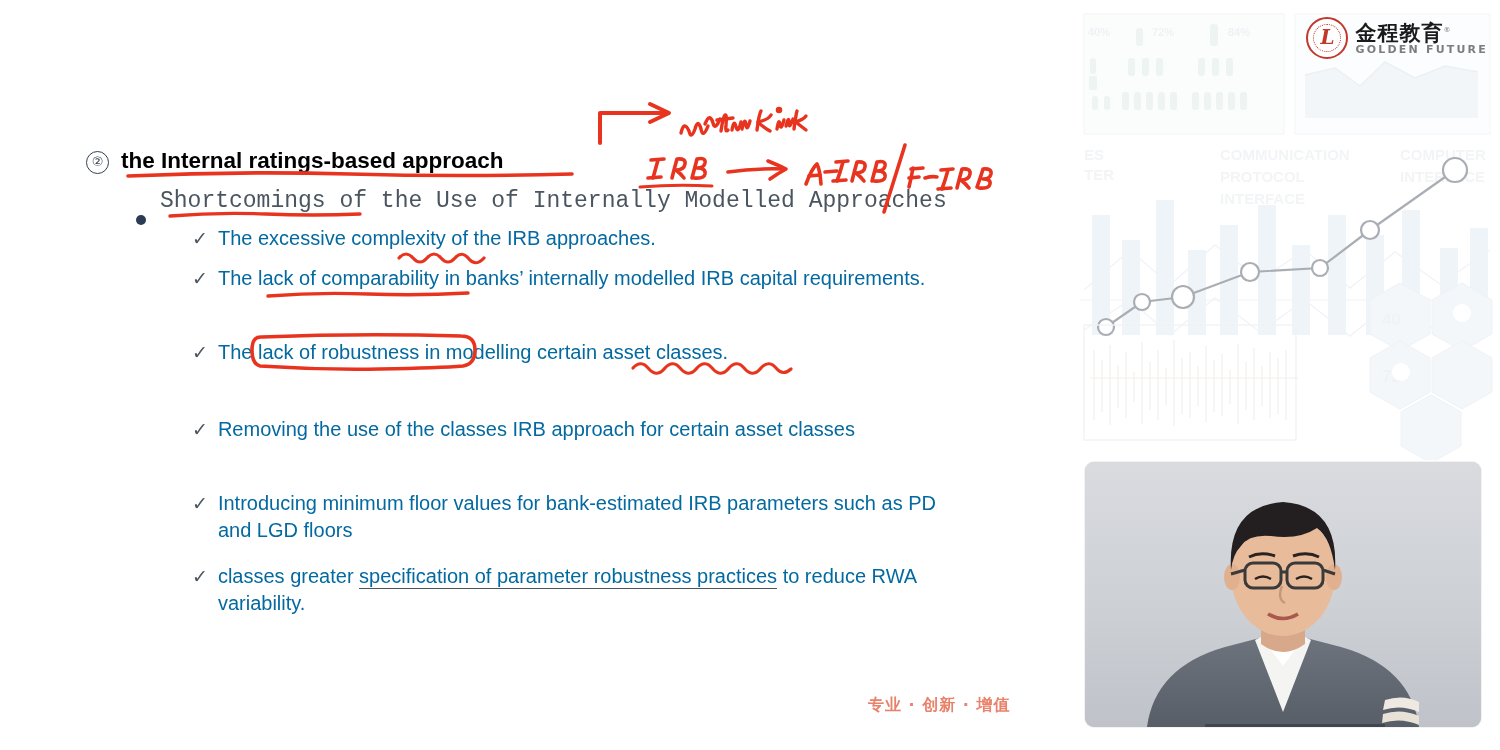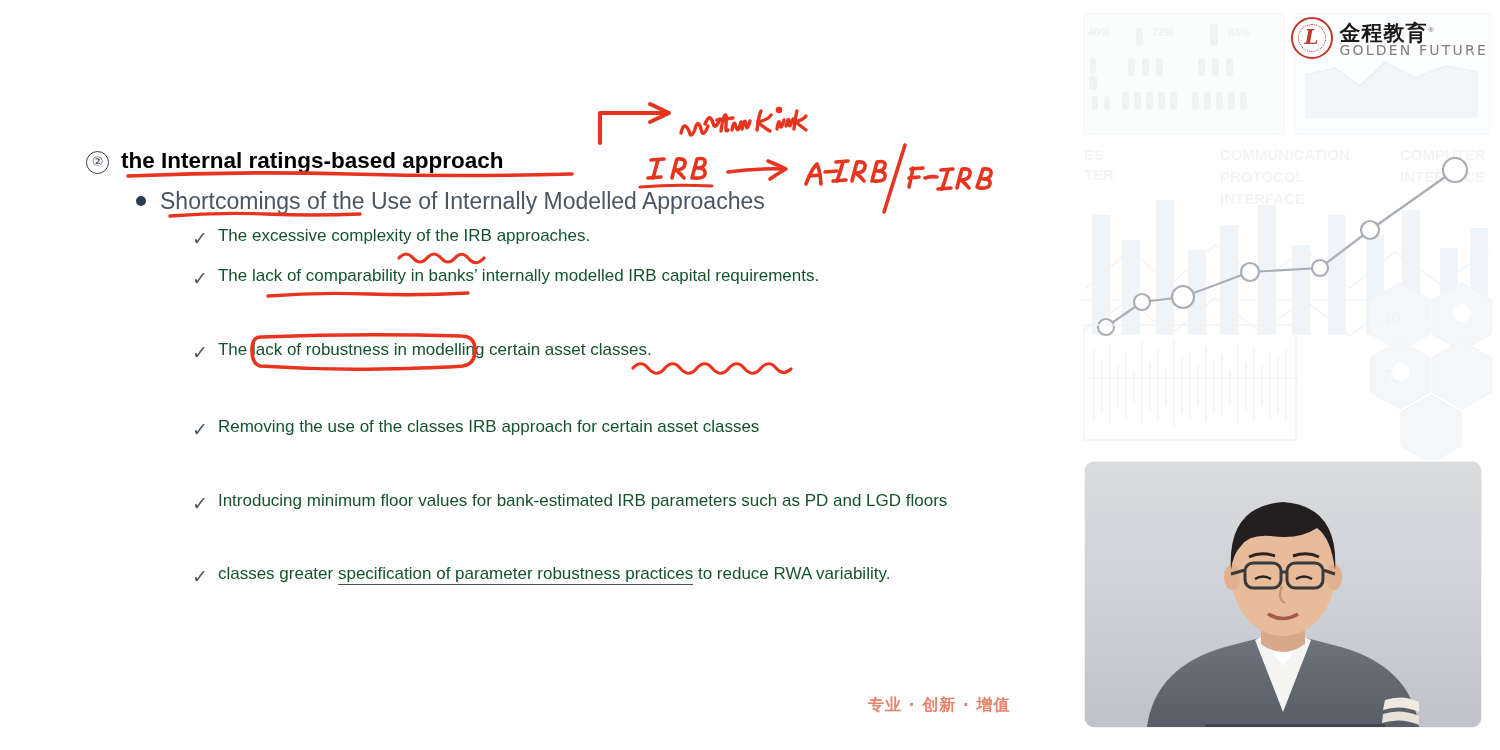--- a/index.html
+++ b/index.html
@@ -19,28 +19,28 @@
   #page-title{font-size:35px;font-weight:bold;color:#b5391f;letter-spacing:-0.3px;white-space:nowrap;}
 
   
   #heading-row{position:absolute;left:86px;top:148px;display:flex;align-items:baseline;}
   .circnum{display:inline-block;width:21px;height:21px;border:1.6px solid #36404d;border-radius:50%;
            font-size:13px;line-height:20px;text-align:center;color:#36404d;margin-right:12px;flex:none;
            position:relative;top:-2px;font-family:"DejaVu Sans",sans-serif;}
   #heading-text{font-size:22.5px;font-weight:bold;color:#000000;white-space:nowrap;}
 
   
-  .lvl1{position:absolute;display:flex;align-items:flex-start;}
+  .lvl1{position:absolute;display:flex;align-items:flex-end;font-family:Liberation Mono, monospace;}
   .lvl1 .dot{width:10px;height:10px;border-radius:50%;background:#2b3a55;flex:none;margin-right:14px;position:relative;top:9px;}
   .lvl1 .txt{font-size:23px;color:#4a5560;line-height:1.28;white-space:nowrap;}
 
   .lvl2{position:absolute;display:flex;align-items:flex-start;}
   .lvl2 .chk{font-size:19px;color:#4a5560;flex:none;margin-right:10px;position:relative;top:2px;
              font-family:"DejaVu Sans",sans-serif;}
-  .lvl2 .txt{font-size:17px;color:#14532d;line-height:1.33;}
+  .lvl2 .txt{font-size:20px;color:#0369a1;line-height:1.33;}
   .u-dark{border-bottom:1.6px solid #49545f;padding-bottom:1px;}
 
   
   #footer-slogan{position:absolute;left:868px;top:695px;font-size:16px;font-weight:bold;color:#e8826a;
                  letter-spacing:1px;font-family:"DejaVu Sans",sans-serif;white-space:nowrap;}
 
   
   #ink{position:absolute;left:0;top:0;width:1070px;height:750px;pointer-events:none;}
 
   
@@ -49,21 +49,21 @@
   #brand-logo{position:absolute;right:12px;top:16px;display:flex;align-items:center;height:44px;}
   .seal{width:38px;height:38px;border-radius:50%;border:2px solid #c0392b;position:relative;flex:none;
         background:#fff;margin-right:7px;}
   .seal .inner{position:absolute;left:5px;top:5px;right:5px;bottom:5px;border-radius:50%;
         border:1px dotted #c0392b;}
   .seal .mono{position:absolute;left:0;right:0;top:7px;text-align:center;font-size:20px;color:#c0392b;
         font-family:"DejaVu Serif",serif;font-style:italic;font-weight:bold;line-height:22px;}
   .brandtxt{display:flex;flex-direction:column;justify-content:center;}
   .brand-cn{font-size:21px;font-weight:bold;color:#1b1b1b;line-height:21px;letter-spacing:1px;
             font-family:"DejaVu Sans",sans-serif;}
-  .brand-en{font-size:14px;font-weight:normal;color:#7d7d7d;line-height:12px;letter-spacing:2.2px;
+  .brand-en{font-size:11px;font-weight:bold;color:#7d7d7d;line-height:12px;letter-spacing:2.2px;
             font-family:"DejaVu Sans",sans-serif;}
   .brand-reg{font-size:7px;color:#9a9a9a;vertical-align:super;}
 
   
   #video{position:absolute;left:15px;top:462px;width:396px;height:265px;border-radius:9px;overflow:hidden;
          background:#c9ccd2;box-shadow:0 0 0 1px rgba(0,0,0,.05);}
   #video svg{display:block;}
 </style>
 </head>
 <body>

